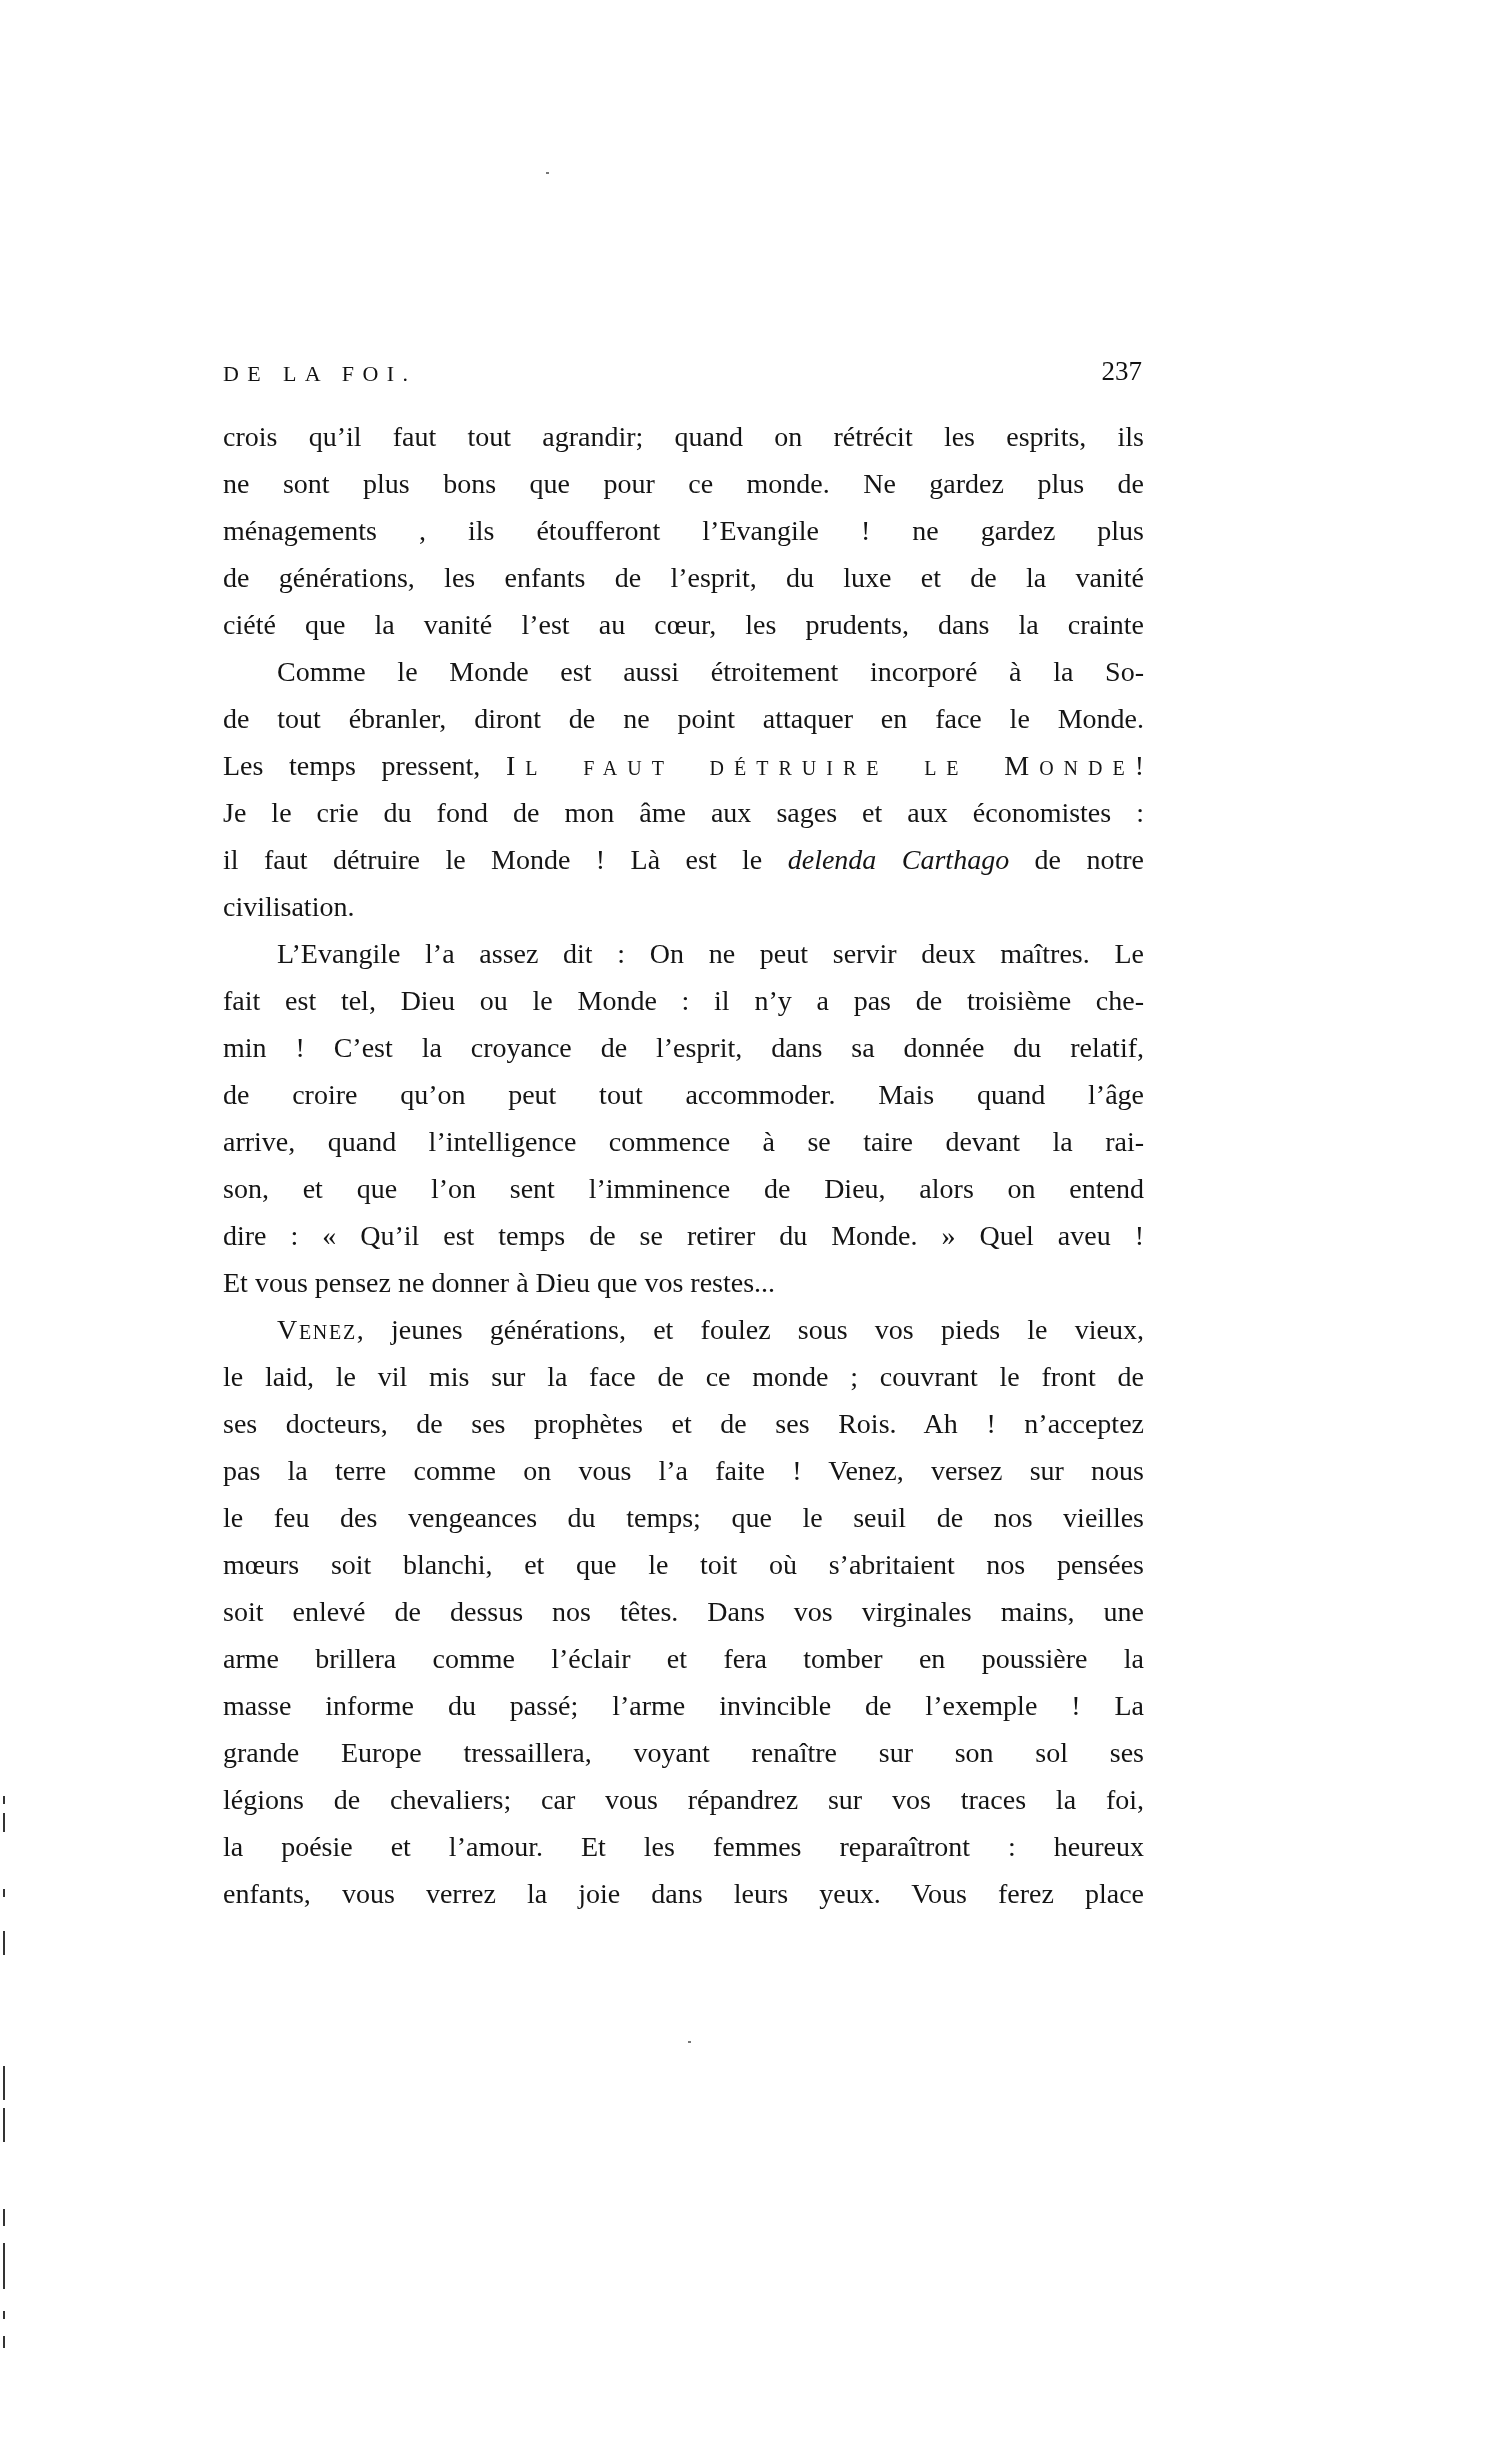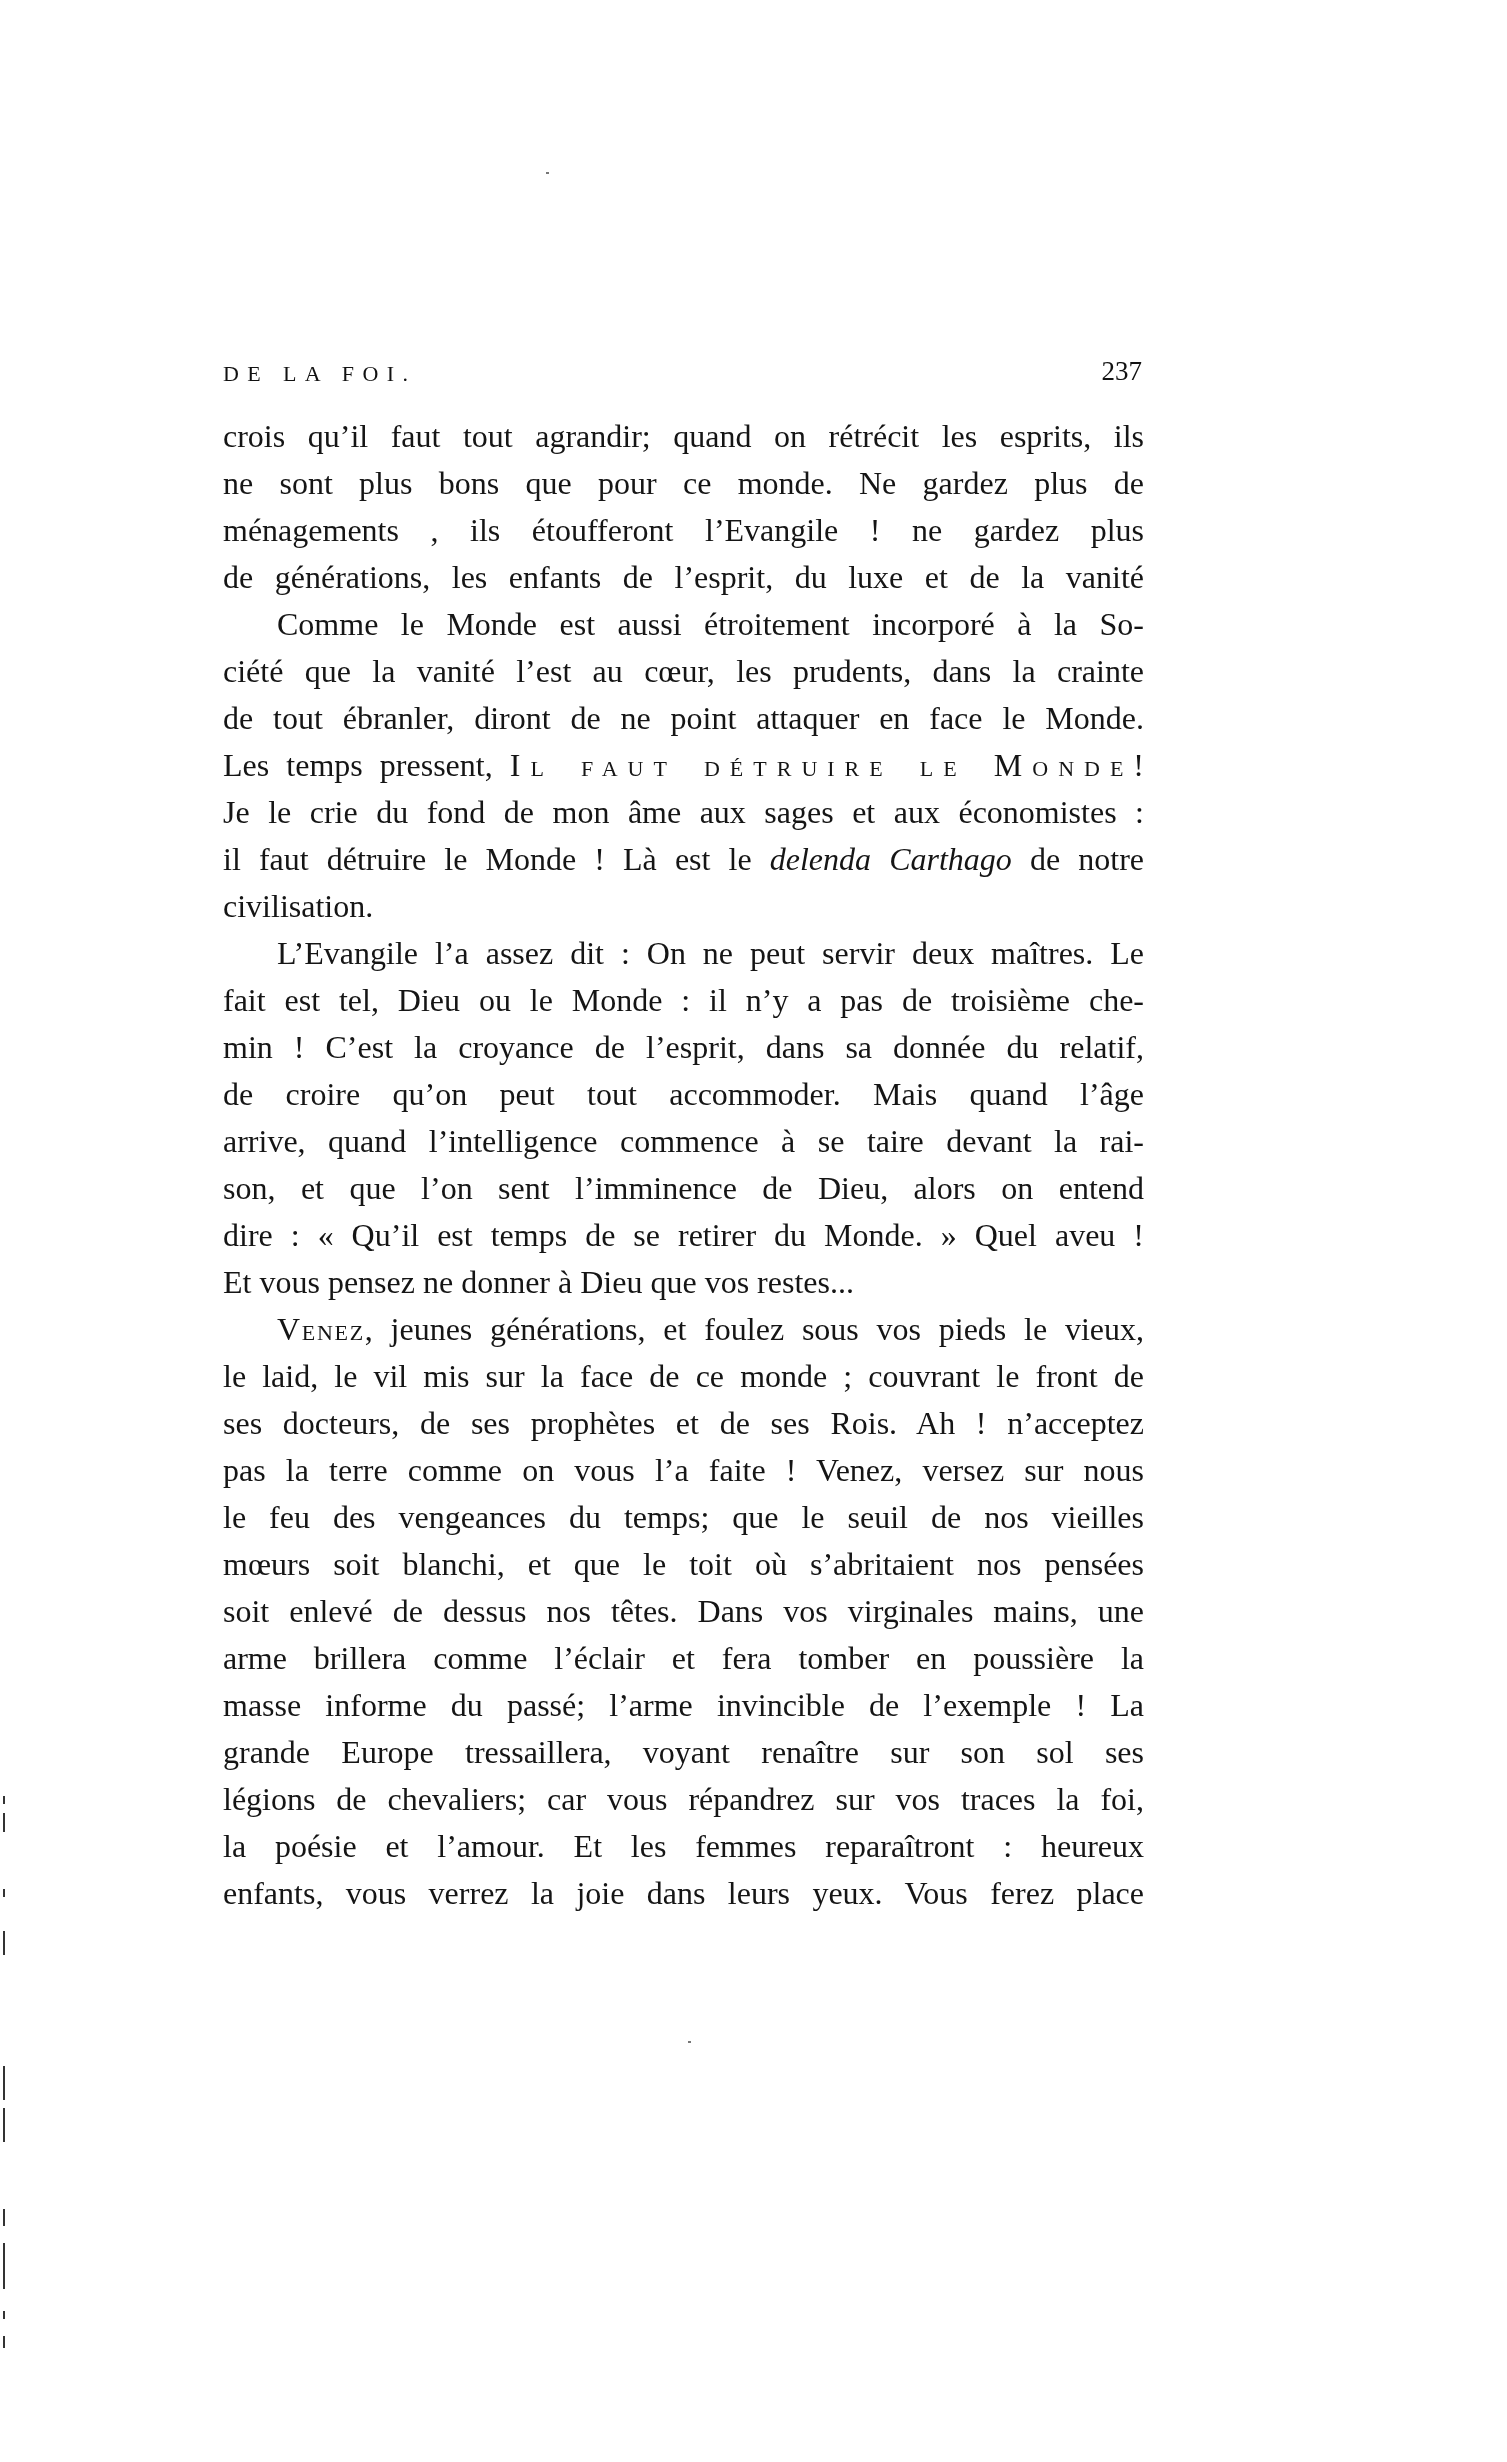--- a/index.html
+++ b/index.html
@@ -4,21 +4,21 @@
 <style>
   html, body { margin: 0; padding: 0; background: #ffffff; }
   body { width: 1508px; height: 2462px; position: relative; overflow: hidden; }
   .page { position: absolute; left: 0; top: 0; width: 1508px; height: 2462px; background: #fff; }
   .running-head { position: absolute; top: 356px; left: 223px; width: 919px; height: 37px; }
   .rh-title { position: absolute; left: 0; right: 0; top: 5px;
     font-family: "Liberation Serif", serif; font-size: 22px; letter-spacing: 8.4px; color: #111; }
   .rh-page { position: absolute; right: 0; top: 0; font-family: "Liberation Serif", serif;
     font-size: 27px; color: #111; }
   .body-text { position: absolute; left: 223px; top: 413px; width: 921px;
-    font-family: "Liberation Serif", serif; font-size: 32px; color: #151515; }
+    font-family: "Liberation Serif", serif; font-size: 28px; color: #151515; }
   .line { display: block; height: 47px; line-height: 47px; white-space: nowrap;
     text-align: justify; text-align-last: justify; overflow: visible; }
   .line.last { text-align-last: left; }
   .line.indent { padding-left: 54px; }
   .sc { font-variant: small-caps; letter-spacing: 10px; }
   .sc-tight { font-variant: small-caps; letter-spacing: 1.7px; }
   .it { font-style: italic; }
   .scan-mark { position: absolute; left: 3.4px; width: 1.7px; background: #333; }
   .speck { position: absolute; width: 2.5px; height: 1.7px; background: #777; }
 </style>
@@ -32,22 +32,22 @@
     <span class="rh-page">237</span>
   </div>
 
   <div class="body-text">
 
     <span class="line">crois qu’il faut tout agrandir; quand on rétrécit les esprits, ils</span>
     <span class="line">ne sont plus bons que pour ce monde. Ne gardez plus de</span>
     <span class="line">ménagements , ils étoufferont l’Evangile ! ne gardez plus</span>
     <span class="line">de générations, les enfants de l’esprit, du luxe et de la vanité</span>
 
+    <span class="line">ciété que la vanité l’est au cœur, les prudents, dans la crainte</span>
     <span class="line indent">Comme le Monde est aussi étroitement incorporé à la So-</span>
-    <span class="line">ciété que la vanité l’est au cœur, les prudents, dans la crainte</span>
     <span class="line">de tout ébranler, diront de ne point attaquer en face le Monde.</span>
     <span class="line"><span>Les temps pressent, </span><span class="sc">Il faut détruire le Monde</span><span>!</span></span>
     <span class="line">Je le crie du fond de mon âme aux sages et aux économistes :</span>
     <span class="line"><span>il faut détruire le Monde ! Là est le </span><span class="it">delenda Carthago</span><span> de notre</span></span>
     <span class="line last">civilisation.</span>
 
     <span class="line indent">L’Evangile l’a assez dit : On ne peut servir deux maîtres. Le</span>
     <span class="line">fait est tel, Dieu ou le Monde : il n’y a pas de troisième che-</span>
     <span class="line">min ! C’est la croyance de l’esprit, dans sa donnée du relatif,</span>
     <span class="line">de croire qu’on peut tout accommoder. Mais quand l’âge</span>

